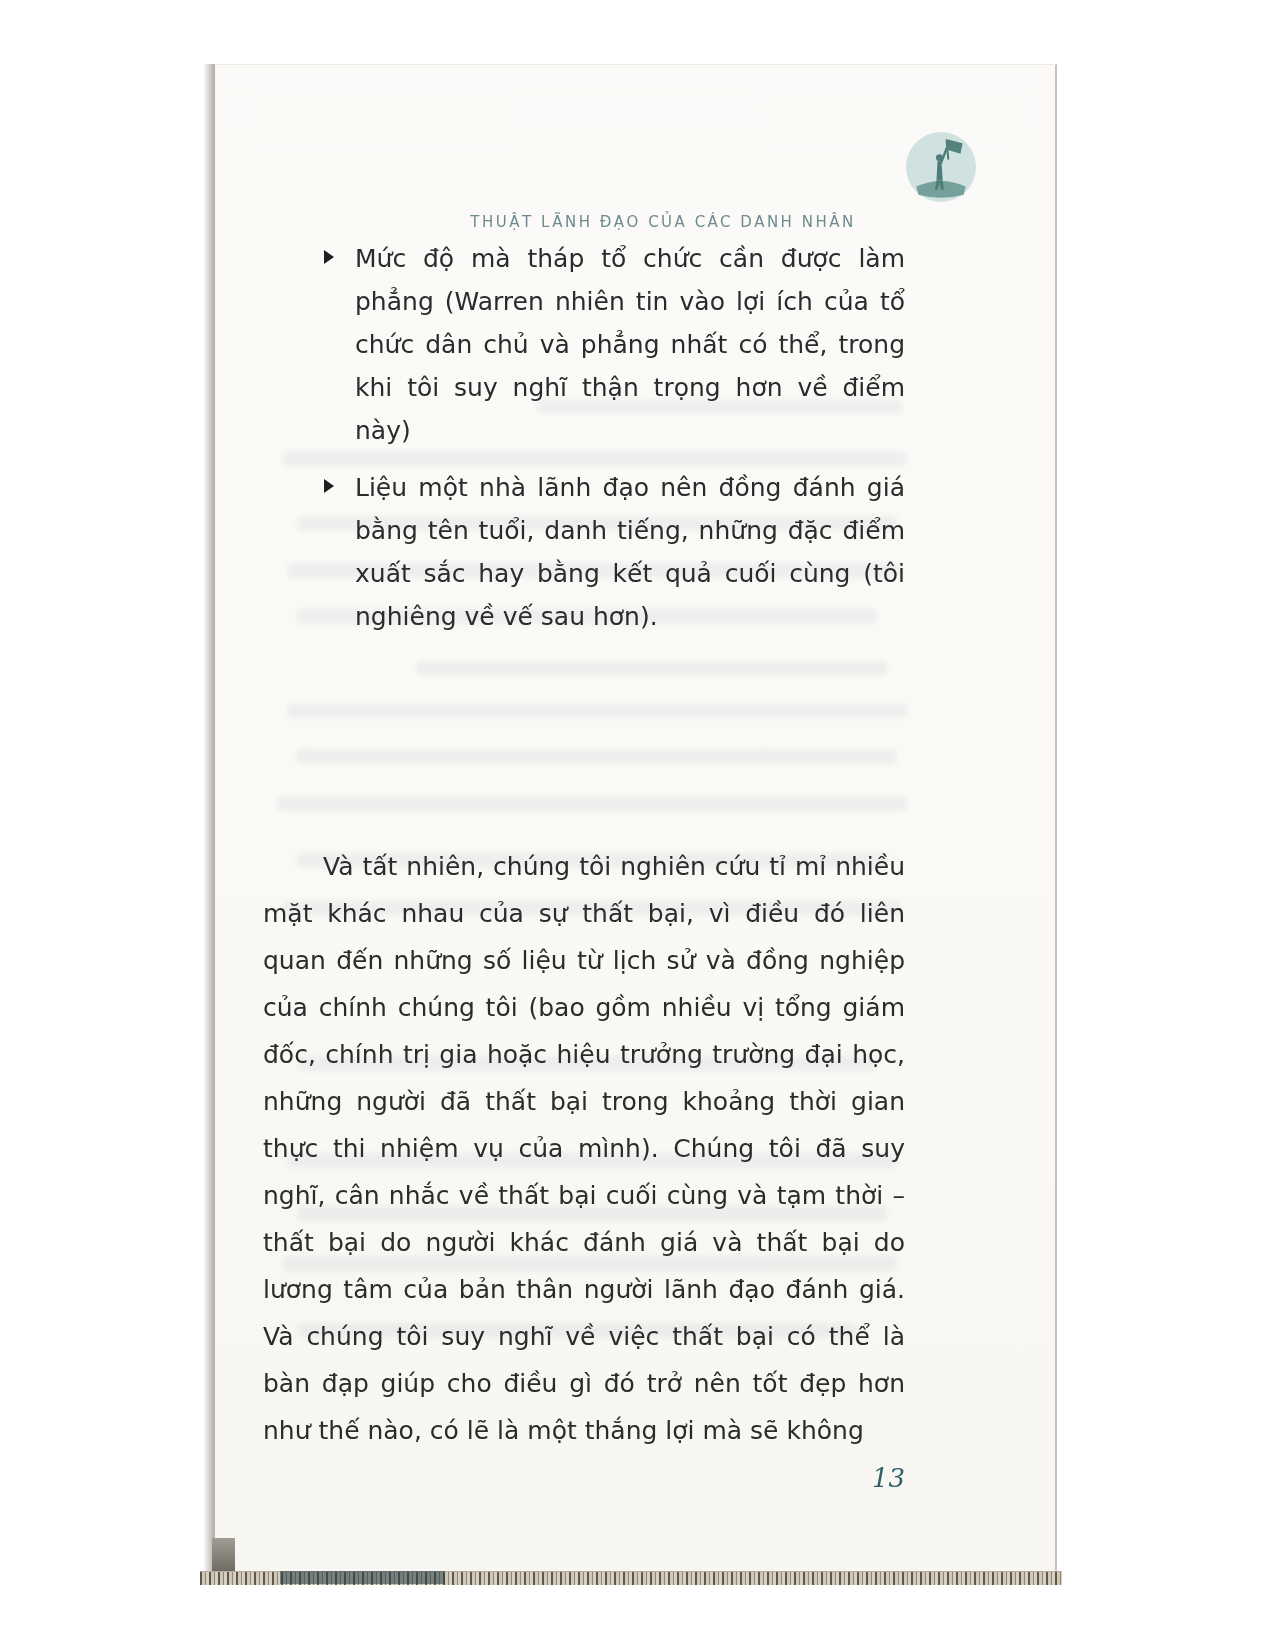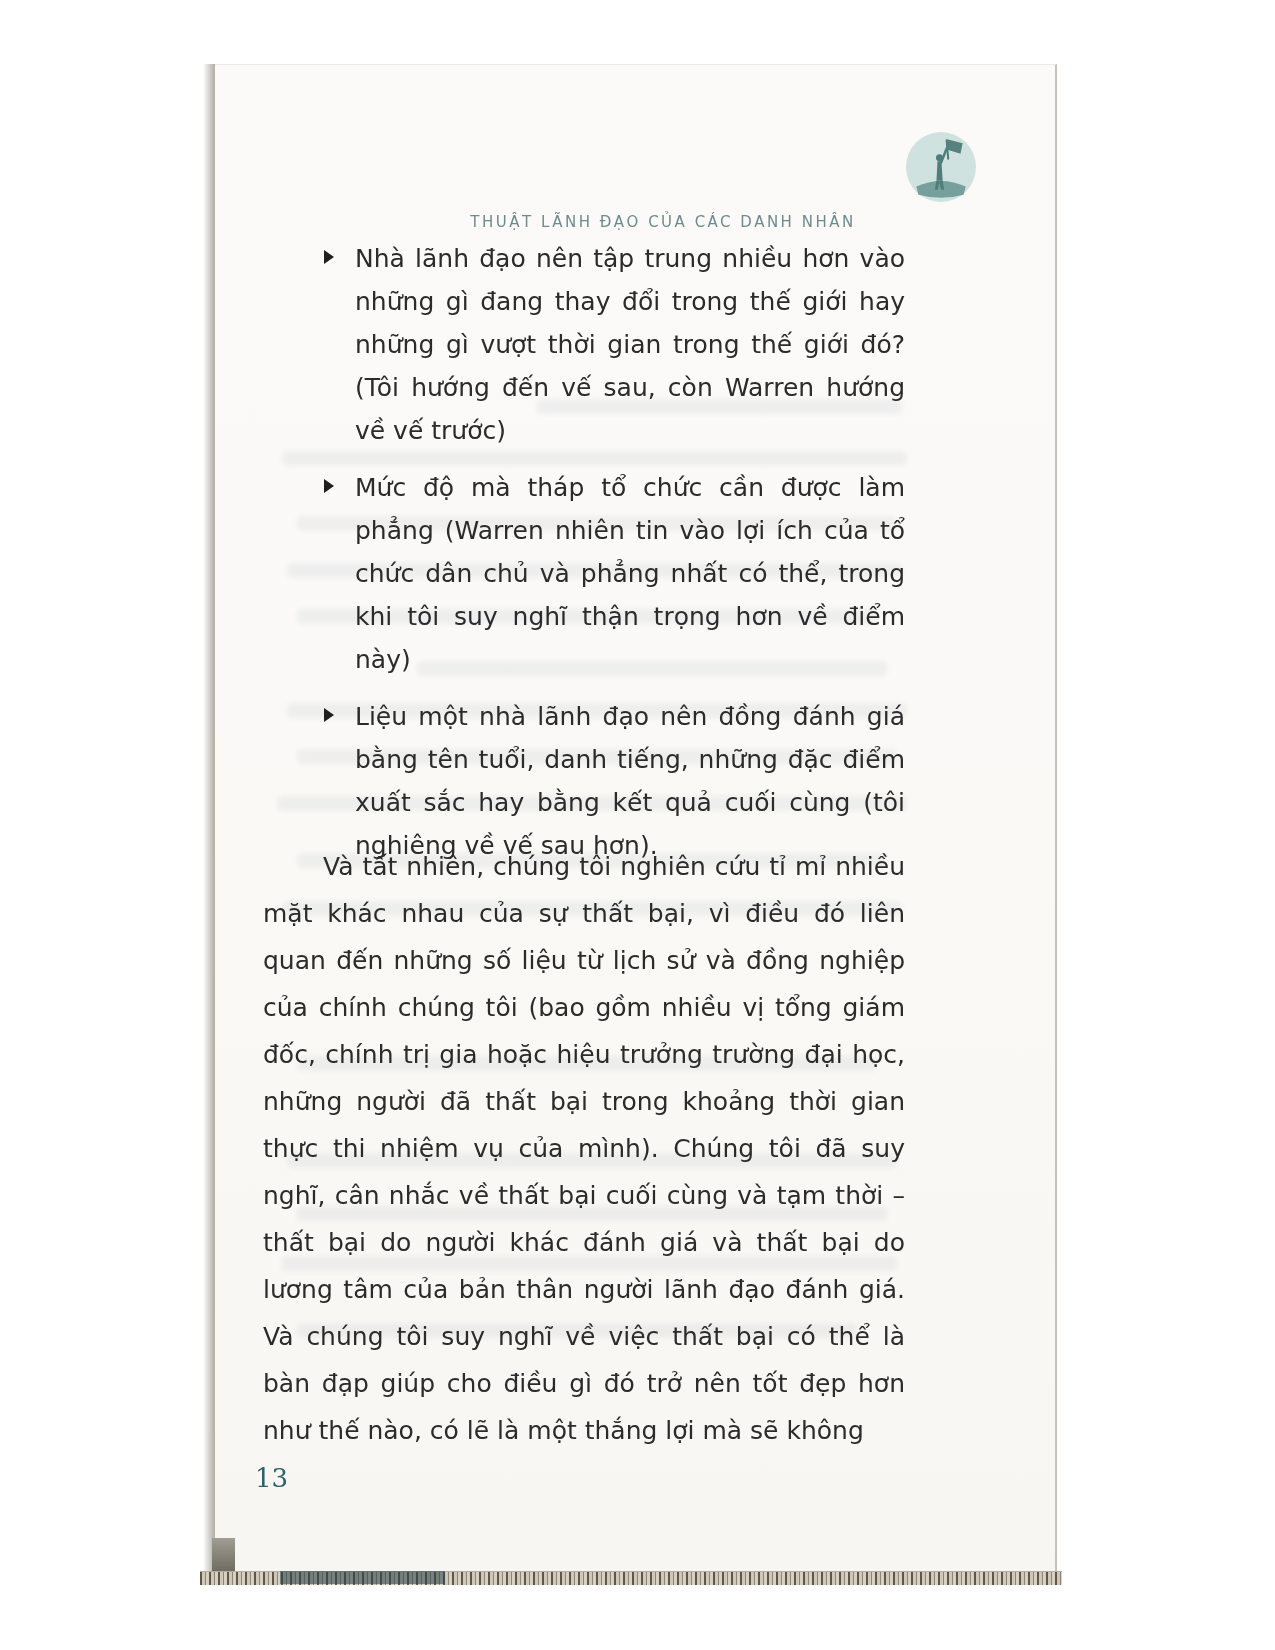--- a/index.html
+++ b/index.html
@@ -68,24 +68,24 @@
   .btext{
     font-size:25px;line-height:43px;color:#2b2b2b;
     text-align:justify;
   }
   .para{
     position:absolute;left:48px;top:778px;width:642px;
     font-size:25px;line-height:47px;color:#2b2b2b;
     text-align:justify;text-indent:60px;
   }
   .pagenum{
-    position:absolute;left:40px;top:1398px;width:642px;
-    text-align:left;
+    position:absolute;left:48px;top:1398px;width:642px;
+    text-align:right;
     font-family:"DejaVu Serif","Liberation Serif",serif;
-    font-size:26px;color:#2f6168;
+    font-size:26px;color:#2f6168;font-style:italic;
   }
 </style>
 </head>
 <body>
 
 <div class="photo">
 
   <div class="page-left-edge"></div>
 
   <div class="page">
@@ -120,24 +120,20 @@
         <path d="M30.6 48 L29 57 L31.8 57 L33.4 50 L35 57 L38 57 L36.6 48 Z" fill="#4f7d7a"></path>
         <path d="M35 31 L40.5 17" stroke="#4f7d7a" stroke-width="2.4" stroke-linecap="round"></path>
         <path d="M40.5 9 L42 27" stroke="#4f7d7a" stroke-width="2" stroke-linecap="round"></path>
         <path d="M41 8 L56 12 L54 22 L40.5 18 Z" fill="#56827e"></path>
       </svg>
     </span>
 
     <div class="bullets">
       <div class="bullet">
         <span class="marker"></span>
-        <div class="btext">Nhà lãnh đạo nên tập trung nhiều hơn vào những gì đang thay đổi trong thế giới hay những gì vượt thời gian trong thế giới đó? (Tôi hướng đến vế sau, còn Warren hướng về vế trước)</div>
-      </div>
-      <div class="bullet">
-        <span class="marker"></span>
         <div class="btext">Mức độ mà tháp tổ chức cần được làm phẳng (Warren nhiên tin vào lợi ích của tổ chức dân chủ và phẳng nhất có thể, trong khi tôi suy nghĩ thận trọng hơn về điểm này)</div>
       </div>
       <div class="bullet">
         <span class="marker"></span>
         <div class="btext">Liệu một nhà lãnh đạo nên đồng đánh giá bằng tên tuổi, danh tiếng, những đặc điểm xuất sắc hay bằng kết quả cuối cùng (tôi nghiêng về vế sau hơn).</div>
       </div>
     </div>
 
     <div class="para">Và tất nhiên, chúng tôi nghiên cứu tỉ mỉ nhiều mặt khác nhau của sự thất bại, vì điều đó liên quan đến những số liệu từ lịch sử và đồng nghiệp của chính chúng tôi (bao gồm nhiều vị tổng giám đốc, chính trị gia hoặc hiệu trưởng trường đại học, những người đã thất bại trong khoảng thời gian thực thi nhiệm vụ của mình). Chúng tôi đã suy nghĩ, cân nhắc về thất bại cuối cùng và tạm thời – thất bại do người khác đánh giá và thất bại do lương tâm của bản thân người lãnh đạo đánh giá. Và chúng tôi suy nghĩ về việc thất bại có thể là bàn đạp giúp cho điều gì đó trở nên tốt đẹp hơn như thế nào, có lẽ là một thắng lợi mà sẽ không</div>
 

